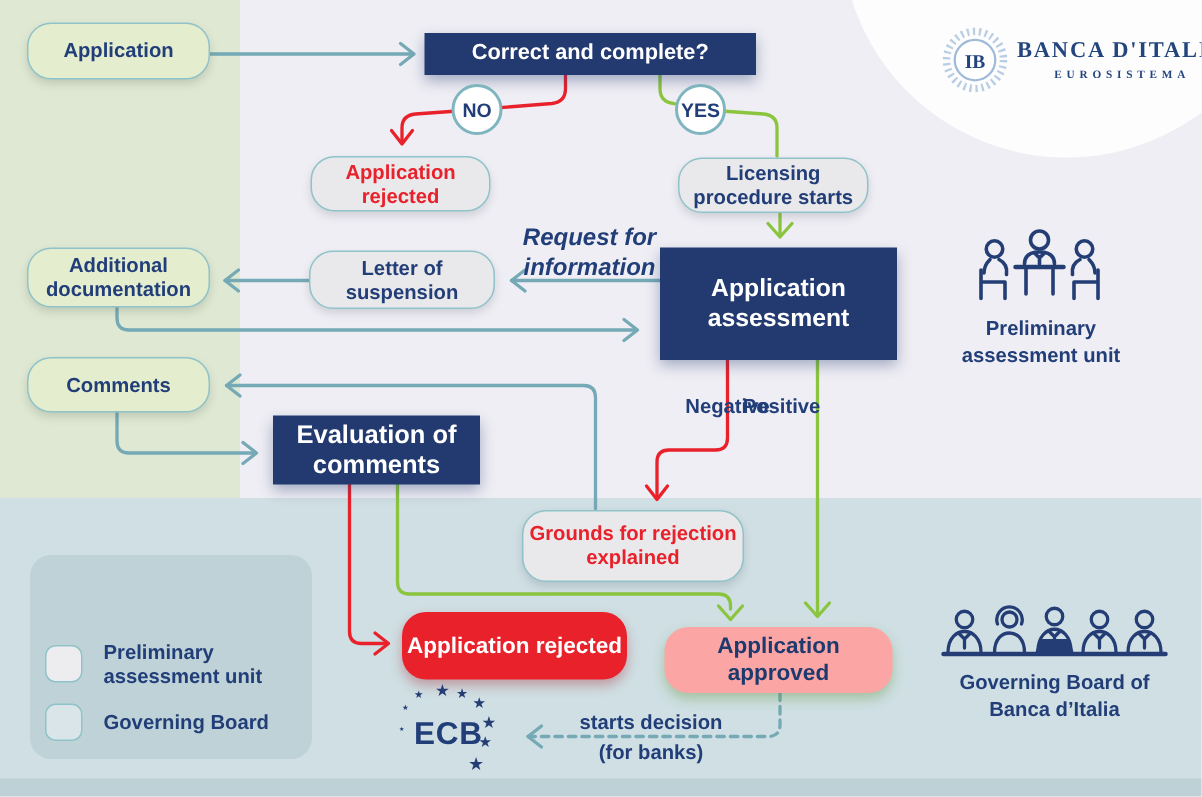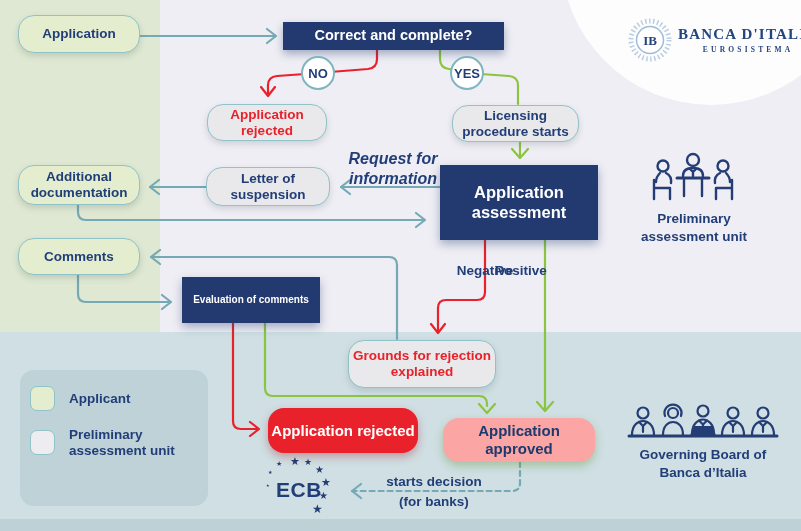--- a/index.html
+++ b/index.html
@@ -108,21 +108,21 @@
 <div class="abs node box-green" style="left:18px;top:165px;width:122px;height:40px;">Additional documentation</div>
 
 <div class="abs node box-gray" style="left:206px;top:167px;width:124px;height:39px;">Letter of suspension</div>
 
 <div class="abs small-italic" style="left:348px;top:149px;width:90px;">Request for information</div>
 
 <div class="abs node box-navy" style="left:440px;top:165px;width:158px;height:75px;font-size:16.5px;">Application assessment</div>
 
 <div class="abs node box-green" style="left:18px;top:238px;width:122px;height:37px;">Comments</div>
 
-<div class="abs node box-navy" style="left:182px;top:277px;width:138px;height:46px;font-size:10px;">Evaluation of comments</div>
+<div class="abs node box-navy" style="left:182px;top:277px;width:138px;height:46px;font-size:17px;">Evaluation of comments</div>
 
 <div class="abs flow-label red-text" style="left:450px;top:263px;width:70px;">Negative</div>
 <div class="abs flow-label" style="left:488px;top:263px;width:66px;">Positive</div>
 
 <div class="abs node box-gray red-text" style="left:348px;top:340px;width:148px;height:48px;">Grounds for rejection explained</div>
 
 <div class="abs node box-red" style="left:268px;top:408px;width:150px;height:45px;">Application rejected</div>
 
 <div class="abs node box-approved" style="left:443px;top:418px;width:152px;height:44px;">Application approved</div>
 
@@ -138,27 +138,27 @@
     <span class="star" style="left:55px;top:19px;font-size:11px;">★</span>
     <span class="star" style="left:53px;top:33px;font-size:10px;">★</span>
     <span class="star" style="left:46px;top:45px;font-size:12px;">★</span>
     <span class="star" style="left:10px;top:2px;font-size:7px;">★</span>
     <span class="star" style="left:2px;top:12px;font-size:5px;">★</span>
     <span class="star" style="left:0px;top:26px;font-size:4px;">★</span>
   </span>
 </div>
 
 <div class="abs" id="legend">
-  <div class="legend-row" style="top:16px;">
-    <span class="swatch" style="background: rgb(228, 238, 207);"></span>
-    <span class="legend-label">Applicant</span>
-  </div>
   <div class="legend-row" style="top:57px;">
     <span class="swatch" style="background: rgb(237, 237, 239);"></span>
     <span class="legend-label" style="width:130px;">Preliminary assessment unit</span>
+  </div>
+  <div class="legend-row" style="top:99px;">
+    <span class="swatch" style="background: rgb(217, 229, 233);"></span>
+    <span class="legend-label">Governing Board</span>
   </div>
 </div>
 
 <svg class="abs" style="left:650px;top:150px;z-index:2;" width="86" height="56" viewBox="0 0 86 56">
   <g fill="none" stroke="#243d75" stroke-width="2.4" stroke-linecap="round" stroke-linejoin="round">
     <circle cx="43" cy="10" r="6"></circle>
     <path d="M33,26 Q33,18 43,18 Q53,18 53,26"></path>
     <path d="M40,19 l3,3 l3,-3 M43,22 v4"></path>
     <path d="M27,28 H59" stroke-width="3"></path>
     <path d="M34,28 V46 M52,28 V46"></path>

